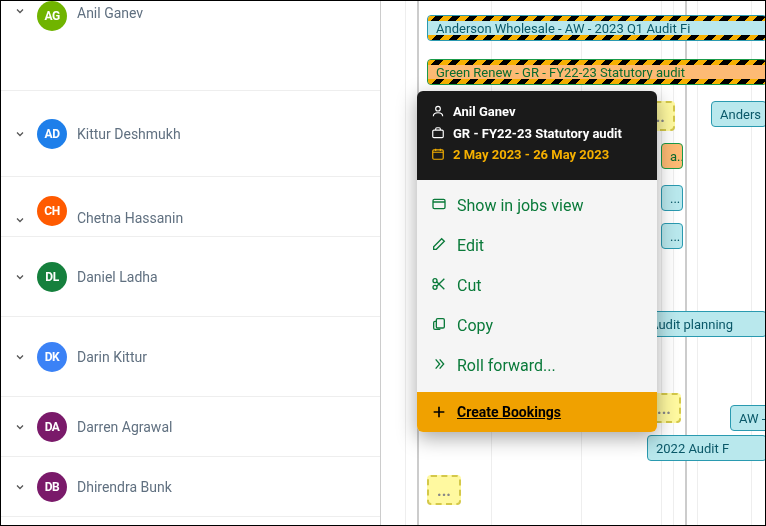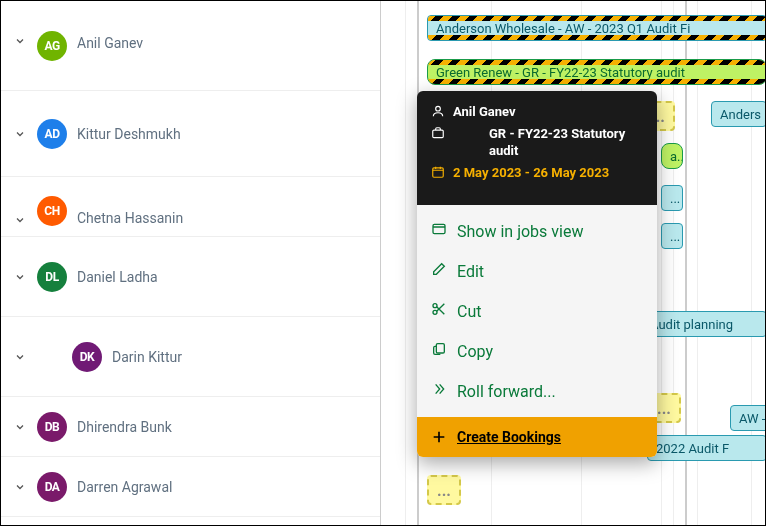--- a/index.html
+++ b/index.html
@@ -1,45 +1,45 @@
 <!DOCTYPE html>
 <html><head>
 <meta charset="utf-8">
 <style>
   * { box-sizing: border-box; margin: 0; padding: 0; }
   body { font-family: -apple-system, BlinkMacSystemFont, "Segoe UI", Roboto, sans-serif; font-size: 14px; color: #333; background: #fff; }
   .frame { position: relative; width: 766px; height: 526px; border: 1px solid #000; overflow: hidden; }
   .sidebar { position: absolute; left: 0; top: 0; width: 380px; height: 100%; background: #fff; border-right: 1px solid #ccc; }
   .person-row { display: flex; align-items: center; padding: 10px 12px; border-bottom: 1px solid #eee; gap: 10px; min-height: 60px; }
-  .person-row.first { min-height: 90px; align-items: flex-start; padding-top: 30px; }
+  .person-row.first { min-height: 90px; align-items: flex-start; padding-top: 0; }
   .person-row.first .chevron { margin-top: 4px; }
   .person-row.first .avatar { margin-top: 0; }
   .person-row.first .person-name { margin-top: 4px; }
   .chevron { width: 14px; color: #555; flex-shrink: 0; display: flex; align-items: center; justify-content: center; }
   .avatar { width: 30px; height: 30px; border-radius: 50%; color: #fff; font-weight: 700; font-size: 12px; display: flex; align-items: center; justify-content: center; flex-shrink: 0; letter-spacing: -0.5px; }
   .avatar span { pointer-events: none; }
   .person-name { color: #607080; font-size: 14px; }
   .timeline { position: absolute; left: 380px; top: 0; right: 0; height: 100%; background: #fff; }
   .gridcol { position: absolute; top: 0; bottom: 0; width: 1px; background: #eee; }
   .gridcol.w2 { width: 2px; background: #ccc; }
   .bar { position: absolute; height: 26px; border-radius: 4px; display: flex; align-items: center; padding: 0 8px; font-size: 13px; white-space: nowrap; overflow: hidden; border: 1px solid rgba(0,0,0,0.2); }
   .bar .haz { position: absolute; left: 0; right: 0; height: 6px; background: repeating-linear-gradient(135deg,#f6b000 0 6px,#000 6px 12px); }
   .bar .haz.top { top: -1px; border-top-left-radius: 4px; border-top-right-radius: 4px; }
   .bar .haz.bot { bottom: -1px; border-bottom-left-radius: 4px; border-bottom-right-radius: 4px; }
-  .bar.green { background: #bef264; border-color: #1a9b4a; color: #0a6b2f; border-radius: 8px; }
+  .bar.green { background: #fdba74; border-color: #1a9b4a; color: #0a6b2f; }
   .bar.blue  { background: #b9e8ed; border-color: #2a9ab0; color: #0a5868; }
   .bar.note  { background: #fff9a0; border: 2px dashed #d4c84a; width: 28px; height: 30px; font-size: 16px; font-weight: bold; color: #888; padding: 0; justify-content: center; }
   .selected-marker { position: absolute; left: 0; top: 0; width: 3px; height: 90px; background: #000; }
   .ctx { position: absolute; left: 416px; top: 90px; width: 240px; background: #f5f5f5; border-radius: 6px; box-shadow: 0 6px 20px rgba(0,0,0,.35); overflow: hidden; z-index: 50; }
   .ctx-header { background: #1a1a1a; color: #fff; padding: 12px 14px; font-size: 13px; }
   .ctx-header .line { display: flex; align-items: flex-start; gap: 8px; margin-bottom: 4px; line-height: 1.35; }
-  .ctx-header .line:last-child { margin-bottom: 12px; }
+  .ctx-header .line:last-child { margin-bottom: 4px; }
   .ctx-header svg { flex-shrink: 0; margin-top: 1px; }
   .ctx-header .dates { color: #f6b000; font-weight: 700; }
-  .ctx-header .job { font-weight: 700; margin-left: 36px; }
+  .ctx-header .job { font-weight: 700; }
   .ctx-header .name { font-weight: 700; }
   .ctx-header .dates-icon { color: #f6b000; }
   .ctx-list { padding: 6px 0; }
   .ctx-item { display: flex; align-items: center; gap: 10px; padding: 10px 14px; color: #0a7a3a; font-size: 16px; cursor: pointer; }
   .ctx-item svg { flex-shrink: 0; }
   .ctx-create { display: flex; align-items: center; gap: 10px; padding: 12px 14px; background: #f0a100; color: #000; font-weight: 700; font-size: 14px; text-decoration: underline; cursor: pointer; }
   .ctx-create svg { flex-shrink: 0; }
 </style>
 </head>
 <body>
@@ -91,46 +91,46 @@
           <span>DL</span>
         </span>
         <span class="person-name">Daniel Ladha</span>
       </div>
       <div class="person-row" style="height: 80px;">
         <span class="chevron">
           <svg width="12" height="12" viewBox="0 0 24 24" fill="none" stroke="#555" stroke-width="2.5">
             <path d="M6 9l6 6 6-6"></path>
           </svg>
         </span>
-        <span class="avatar" style="background: #701a75; margin-left: 35px;">
+        <span class="avatar" style="background: #3b82f6;">
           <span>DK</span>
         </span>
         <span class="person-name">Darin Kittur</span>
+      </div>
+      <div class="person-row" style="height: 46px;">
+        <span class="chevron">
+          <svg width="12" height="12" viewBox="0 0 24 24" fill="none" stroke="#555" stroke-width="2.5">
+            <path d="M6 9l6 6 6-6"></path>
+          </svg>
+        </span>
+        <span class="avatar" style="background: rgb(122, 26, 106);">
+          <span>DA</span>
+        </span>
+        <span class="person-name">Darren Agrawal</span>
       </div>
       <div class="person-row" style="height: 46px;">
         <span class="chevron">
           <svg width="12" height="12" viewBox="0 0 24 24" fill="none" stroke="#555" stroke-width="2.5">
             <path d="M6 9l6 6 6-6"></path>
           </svg>
         </span>
         <span class="avatar" style="background: rgb(122, 26, 106);">
           <span>DB</span>
         </span>
         <span class="person-name">Dhirendra Bunk</span>
-      </div>
-      <div class="person-row" style="height: 46px;">
-        <span class="chevron">
-          <svg width="12" height="12" viewBox="0 0 24 24" fill="none" stroke="#555" stroke-width="2.5">
-            <path d="M6 9l6 6 6-6"></path>
-          </svg>
-        </span>
-        <span class="avatar" style="background: rgb(122, 26, 106);">
-          <span>DA</span>
-        </span>
-        <span class="person-name">Darren Agrawal</span>
       </div>
     </div>
 
   <div class="timeline" id="timeline">
       <div class="gridcol" style="left: 24px;"></div>
       <div class="gridcol w2" style="left: 36px;"></div>
       <div class="gridcol" style="left: 110px;"></div>
       <div class="gridcol" style="left: 200px;"></div>
       <div class="gridcol" style="left: 280px;"></div>
       <div class="gridcol" style="left: 292px;"></div>

